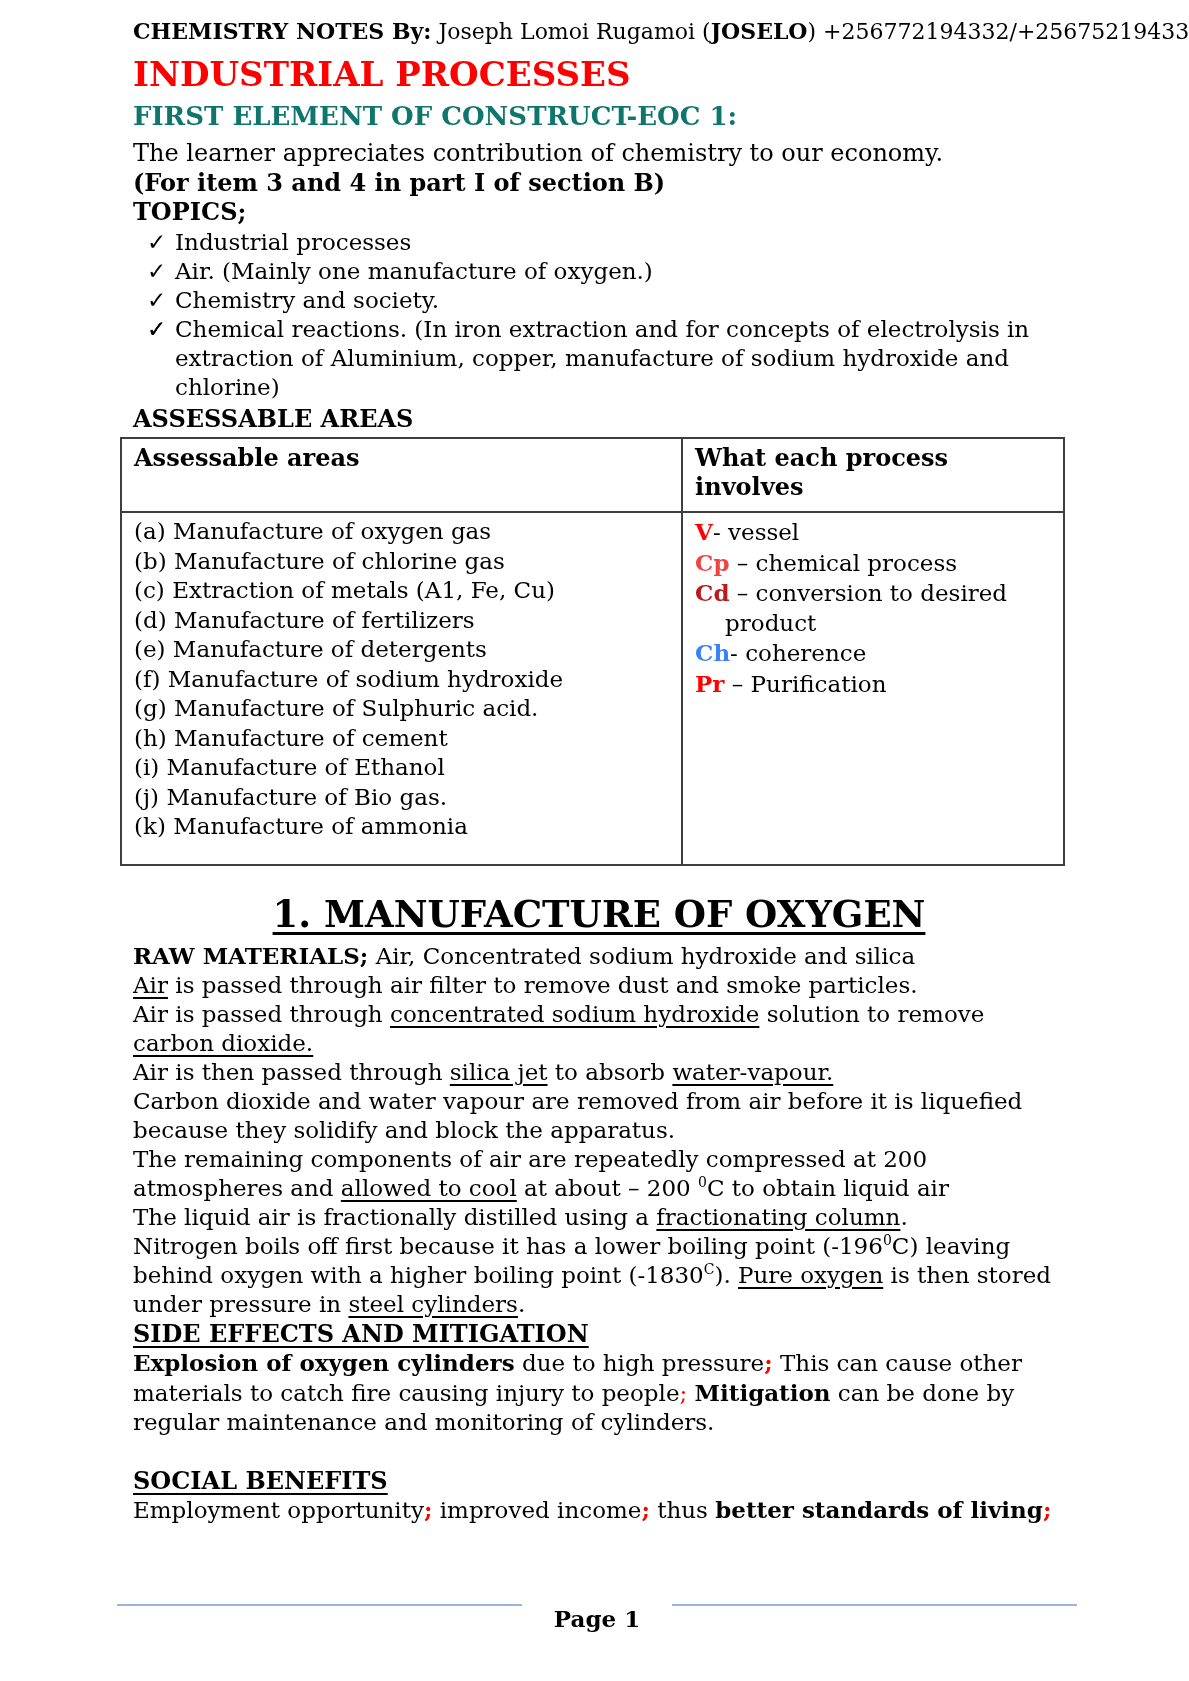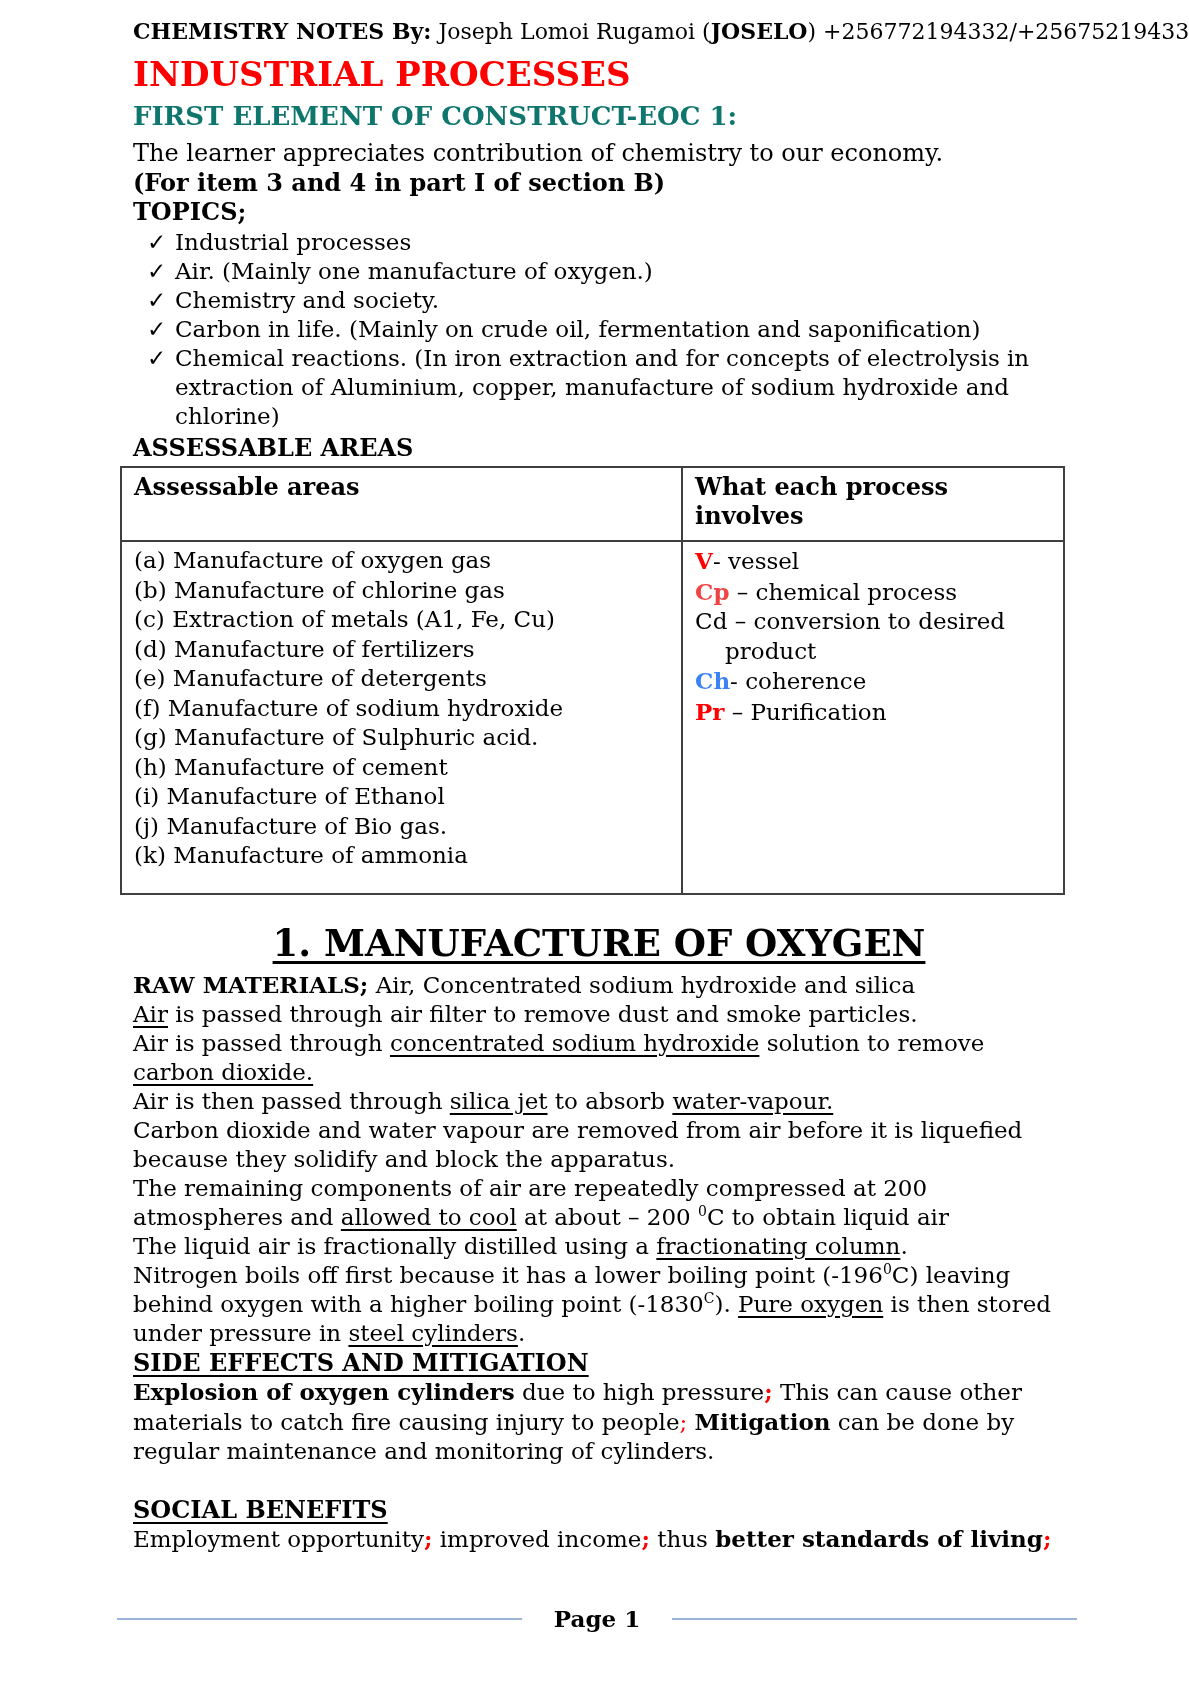--- a/index.html
+++ b/index.html
@@ -47,21 +47,21 @@
   .para{margin:0;}
   .sub-heading{
     margin:0;font-size:24px;font-weight:bold;
     text-decoration:underline;text-decoration-thickness:2px;text-underline-offset:4px;
   }
   .spacer{height:29px;}
   .u{text-decoration:underline;text-decoration-thickness:2px;text-underline-offset:4px;text-align:right;}
   sup{font-size:14px;line-height:0;vertical-align:super;}
   .footer{
     position:absolute;left:117px;right:112px;top:1604px;
-    display:flex;align-items:center;gap:32px;
+    display:flex;gap:32px;
   }
   .footer .rule{flex:1;height:0;border-top:2px solid #9ab3d7;}
   .footer .pg{font-weight:bold;font-size:23px;white-space:nowrap;}
 </style>
 </head>
 <body>
 
 <div class="page">
 
   <div class="hdr"><span style="font-weight: bold;">CHEMISTRY NOTES By:</span><span> Joseph Lomoi Rugamoi (</span><span style="font-weight: bold;">JOSELO</span><span>) +256772194332/+256752194332</span></div>
@@ -82,21 +82,20 @@
       <li>
       <span class="chk">✓</span>
       <span>Air. (Mainly one manufacture of oxygen.)</span>
     </li>
       <li>
       <span class="chk">✓</span>
       <span>Chemistry and society.</span>
     </li>
       <li>
       <span class="chk">✓</span>
-      <span>Carbon in life. (Mainly on crude oil, fermentation and saponification)</span>
     </li>
       <li>
       <span class="chk">✓</span>
       <span>Chemical reactions. (In iron extraction and for concepts of electrolysis in extraction of Aluminium, copper, manufacture of sodium hydroxide and chlorine)</span>
     </li>
     </ul>
 
   <p class="assessable-heading">ASSESSABLE AREAS</p>
 
   <table class="areas">
@@ -121,21 +120,21 @@
             <div class="cell-line">(f) Manufacture of sodium hydroxide</div>
             <div class="cell-line">(g) Manufacture of Sulphuric acid.</div>
             <div class="cell-line">(h) Manufacture of cement</div>
             <div class="cell-line">(i) Manufacture of Ethanol</div>
             <div class="cell-line">(j) Manufacture of Bio gas.</div>
             <div class="cell-line">(k) Manufacture of ammonia</div>
           </td>
         <td>
             <div class="cell-line"><span style="font-weight: bold; color: rgb(255, 0, 0);">V</span><span>- vessel</span></div>
             <div class="cell-line"><span style="font-weight: bold; color: #ef4444;">Cp</span><span> – chemical process</span></div>
-            <div class="cell-line"><span style="font-weight: normal; color: #000000;">Cd</span><span> – conversion to desired product</span></div>
+            <div class="cell-line"><span style="font-weight: bold; color: #b91c1c;">Cd</span><span> – conversion to desired product</span></div>
             <div class="cell-line"><span style="font-weight: bold; color: #3b82f6;">Ch</span><span>- coherence</span></div>
             <div class="cell-line"><span style="font-weight: bold; color: rgb(255, 0, 0);">Pr</span><span> – Purification</span></div>
           </td>
       </tr>
     </tbody>
   </table>
 
   <div class="sec-heading">1. MANUFACTURE OF OXYGEN</div>
 
   <div>

